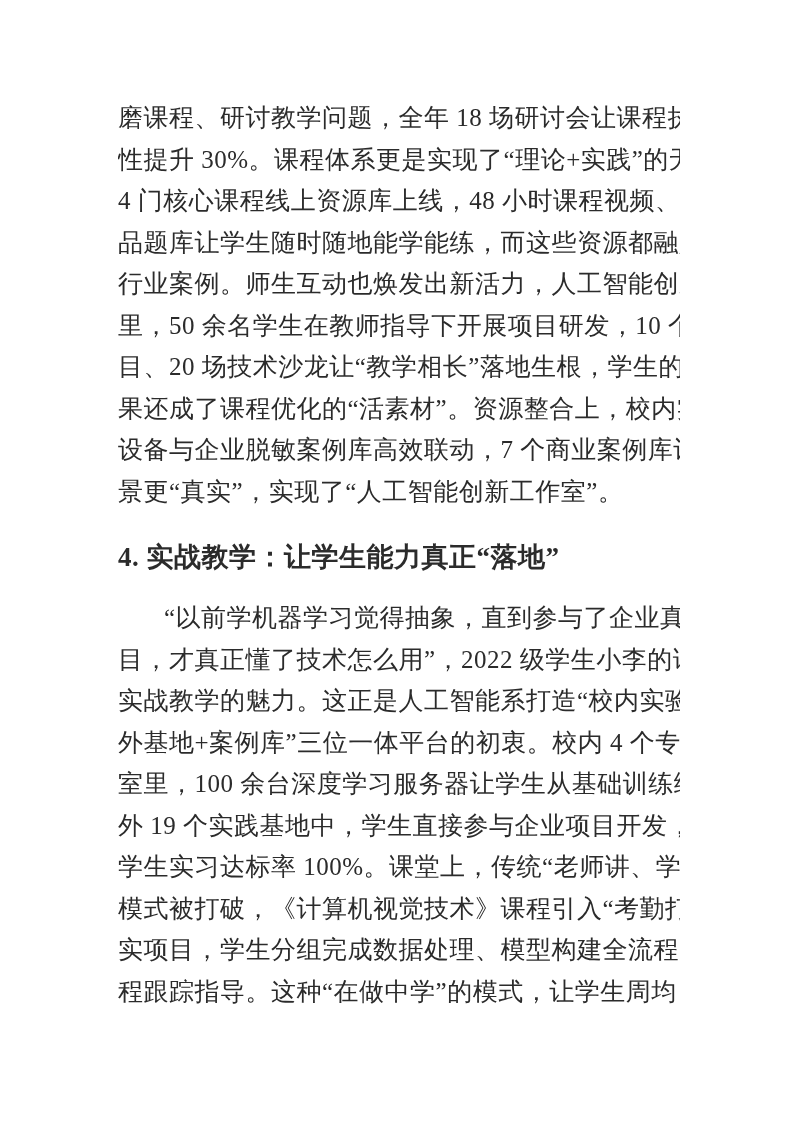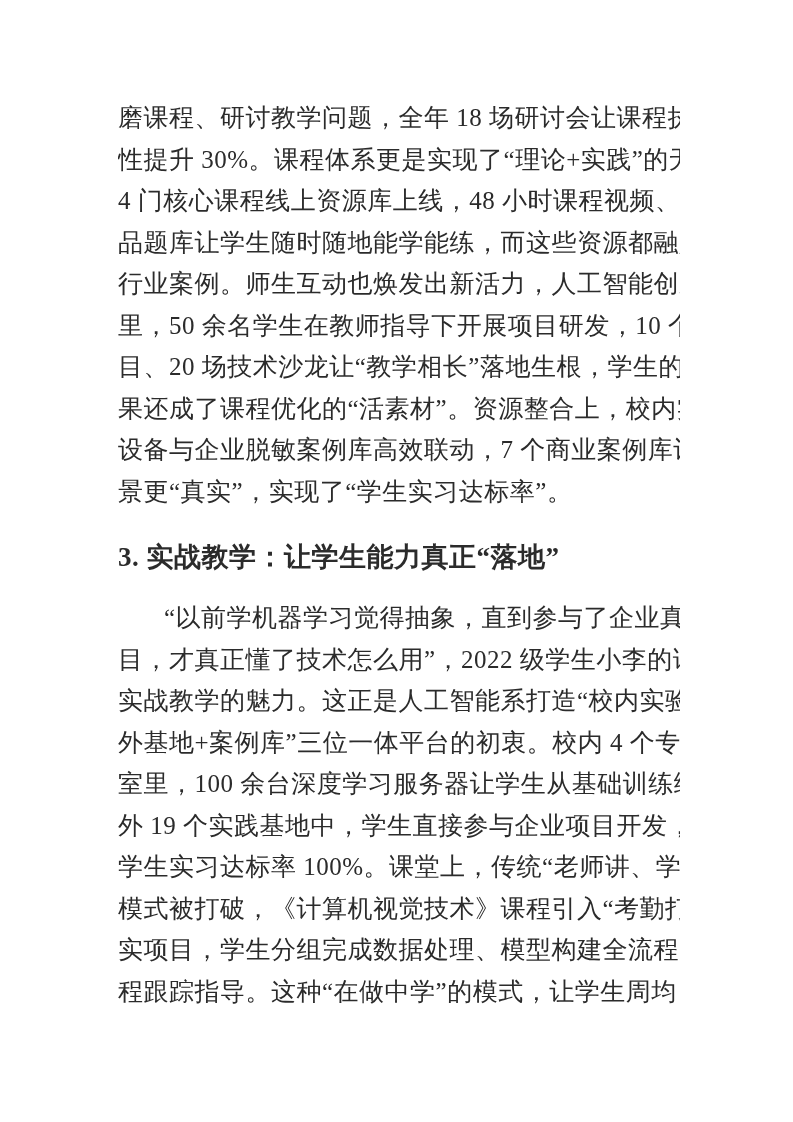--- a/index.html
+++ b/index.html
@@ -67,24 +67,24 @@
     <div class="para">
       <div class="doc-line">磨课程、研讨教学问题，全年 18 场研讨会让课程执行规范</div>
       <div class="doc-line">性提升 30%。课程体系更是实现了“理论+实践”的无缝衔接，</div>
       <div class="doc-line">4 门核心课程线上资源库上线，48 小时课程视频、300 道精</div>
       <div class="doc-line">品题库让学生随时随地能学能练，而这些资源都融入了真实</div>
       <div class="doc-line">行业案例。师生互动也焕发出新活力，人工智能创新工作室</div>
       <div class="doc-line">里，50 余名学生在教师指导下开展项目研发，10 个创新项</div>
       <div class="doc-line">目、20 场技术沙龙让“教学相长”落地生根，学生的实践成</div>
       <div class="doc-line">果还成了课程优化的“活素材”。资源整合上，校内实验室</div>
       <div class="doc-line">设备与企业脱敏案例库高效联动，7 个商业案例库让教学场</div>
-      <div class="doc-line last-line">景更“真实”，实现了“学生实习达标率”。</div>
+      <div class="doc-line last-line">景更“真实”，实现了“人工智能创新工作室”。</div>
     </div>
 
-    <div class="heading">3. 实战教学：让学生能力真正“落地”</div>
+    <div class="heading">4. 实战教学：让学生能力真正“落地”</div>
 
     <div class="para">
       <div class="doc-line indent-first">“以前学机器学习觉得抽象，直到参与了企业真实项</div>
       <div class="doc-line">目，才真正懂了技术怎么用”，2022 级学生小李的话道出了</div>
       <div class="doc-line">实战教学的魅力。这正是人工智能系打造“校内实验室+校</div>
       <div class="doc-line">外基地+案例库”三位一体平台的初衷。校内 4 个专业实验</div>
       <div class="doc-line">室里，100 余台深度学习服务器让学生从基础训练练起；校</div>
       <div class="doc-line">外 19 个实践基地中，学生直接参与企业项目开发，2022 级</div>
       <div class="doc-line">学生实习达标率 100%。课堂上，传统“老师讲、学生听”的</div>
       <div class="doc-line">模式被打破，《计算机视觉技术》课程引入“考勤打卡”真</div>

